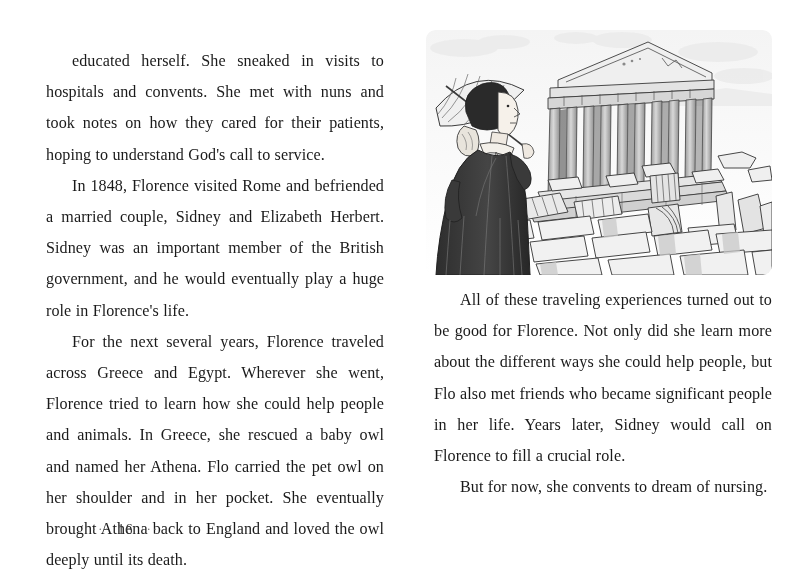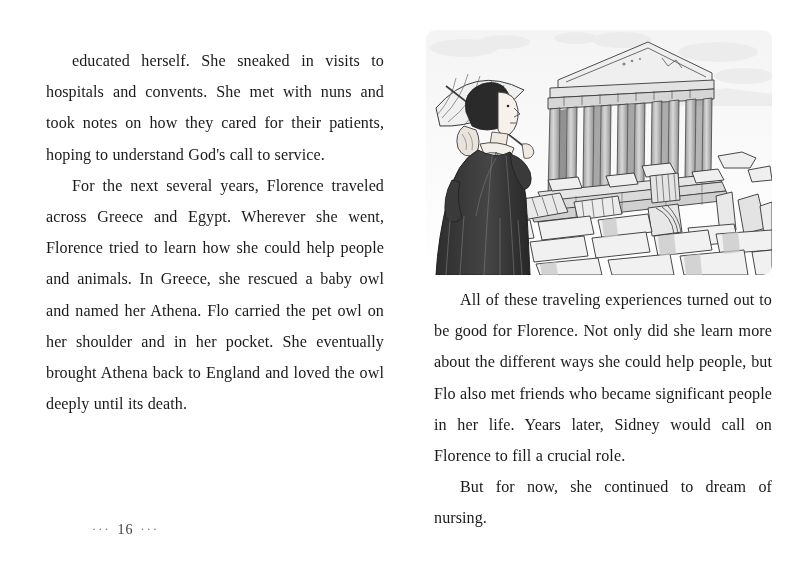--- a/index.html
+++ b/index.html
@@ -98,33 +98,34 @@
 </style>
 </head>
 <body>
 
 <div class="spread">
 
   <div class="page page-left">
 
     <div class="text-block text-left">
       <p class="para">educated herself. She sneaked in visits to hospitals and convents. She met with nuns and took notes on how they cared for their patients, hoping to understand God's call to service.</p>
+      <p class="para">In 1848, Florence visited Rome and befriended a married couple, Sidney and Elizabeth Herbert. Sidney was an important member of the British government, and he would eventually play a huge role in Florence's life.</p>
       <p class="para">For the next several years, Florence traveled across Greece and Egypt. Wherever she went, Florence tried to learn how she could help people and animals. In Greece, she rescued a baby owl and named her Athena. Flo carried the pet owl on her shoulder and in her pocket. She eventually brought Athena back to England and loved the owl deeply until its death.</p>
     </div>
 
     <div class="folio folio-left">
       <span class="dots">···</span><span class="num">16</span><span class="dots">···</span>
     </div>
   </div>
 
   <div class="page page-right">
 
     <div class="text-block text-right">
       <p class="para">All of these traveling experiences turned out to be good for Florence. Not only did she learn more about the different ways she could help people, but Flo also met friends who became significant people in her life. Years later, Sidney would call on Florence to fill a crucial role.</p>
-      <p class="para">But for now, she continued to dream of nursing.</p>
+      <p class="para">But for now, she convents to dream of nursing.</p>
     </div>
 
   </div>
 
   <div class="illustration-frame">
     <svg viewBox="0 0 346 245" xmlns="http://www.w3.org/2000/svg">
       <defs>
         <linearGradient id="skyGrad" x1="0" y1="0" x2="0" y2="1">
           <stop offset="0%" stop-color="#f4f4f4"></stop>
           <stop offset="60%" stop-color="#fbfbfb"></stop>

